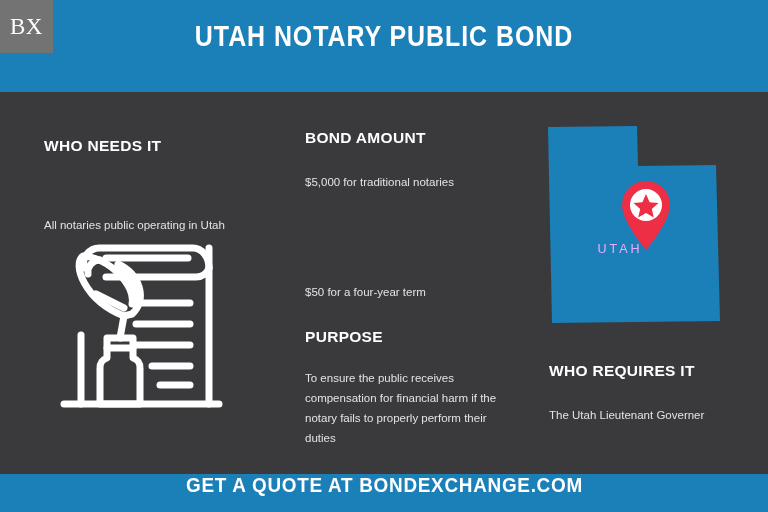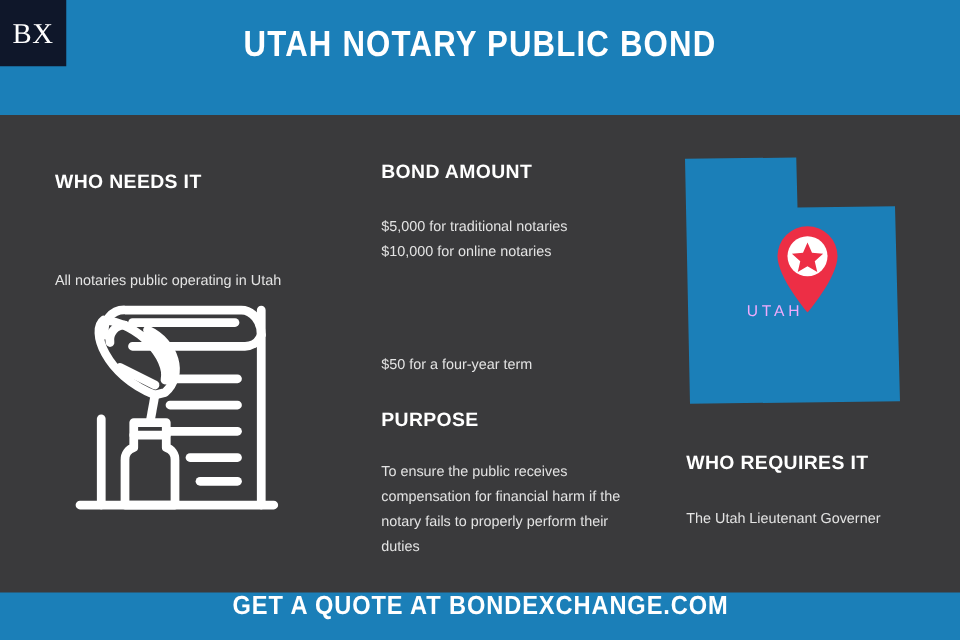--- a/index.html
+++ b/index.html
@@ -23,21 +23,21 @@
     left: 0; top: 0;
     width: 768px;
     height: 92px;
     background: #1b7fb8;
   }
   .logo-box {
     position: absolute;
     left: 0; top: 0;
     width: 53px;
     height: 53px;
-    background: #0f172a;
+    background: #737373;
     display: flex;
     align-items: center;
     justify-content: center;
   }
   .logo-text {
     font-family: "Liberation Serif", serif;
     color: #ffffff;
     font-size: 23px;
     letter-spacing: 0.5px;
     line-height: 1;
@@ -201,21 +201,20 @@
       <path d="M72 108 L76 86"></path>
 
       <path d="M76 86 C 36 70, 24 34, 35 26 C 62 28, 88 56, 84 74 C 92 62, 84 44, 70 34 C 92 44, 100 70, 84 84 Z"></path>
 
       <path d="M48 64 L76 78"></path>
     </svg>
   </div>
 
   <div class="sec-heading col2-head-bond">BOND AMOUNT</div>
   <div class="body-text col2-bond-1">$5,000 for traditional notaries</div>
-  <div class="body-text col2-bond-2">$10,000 for online notaries</div>
 
   <div class="body-text col2-cost">$50 for a four-year term</div>
 
   <div class="sec-heading col2-head-purp">PURPOSE</div>
   <div class="body-block col2-purp">To ensure the public receives compensation for financial harm if the notary fails to properly perform their duties</div>
 
   <div class="utah-map">
     <svg viewBox="0 0 195 210" width="195" height="210">
 
       <polygon points="8,9 97,8 98,48 176,47 180,203 12,205" fill="#1b7fb8"></polygon>

